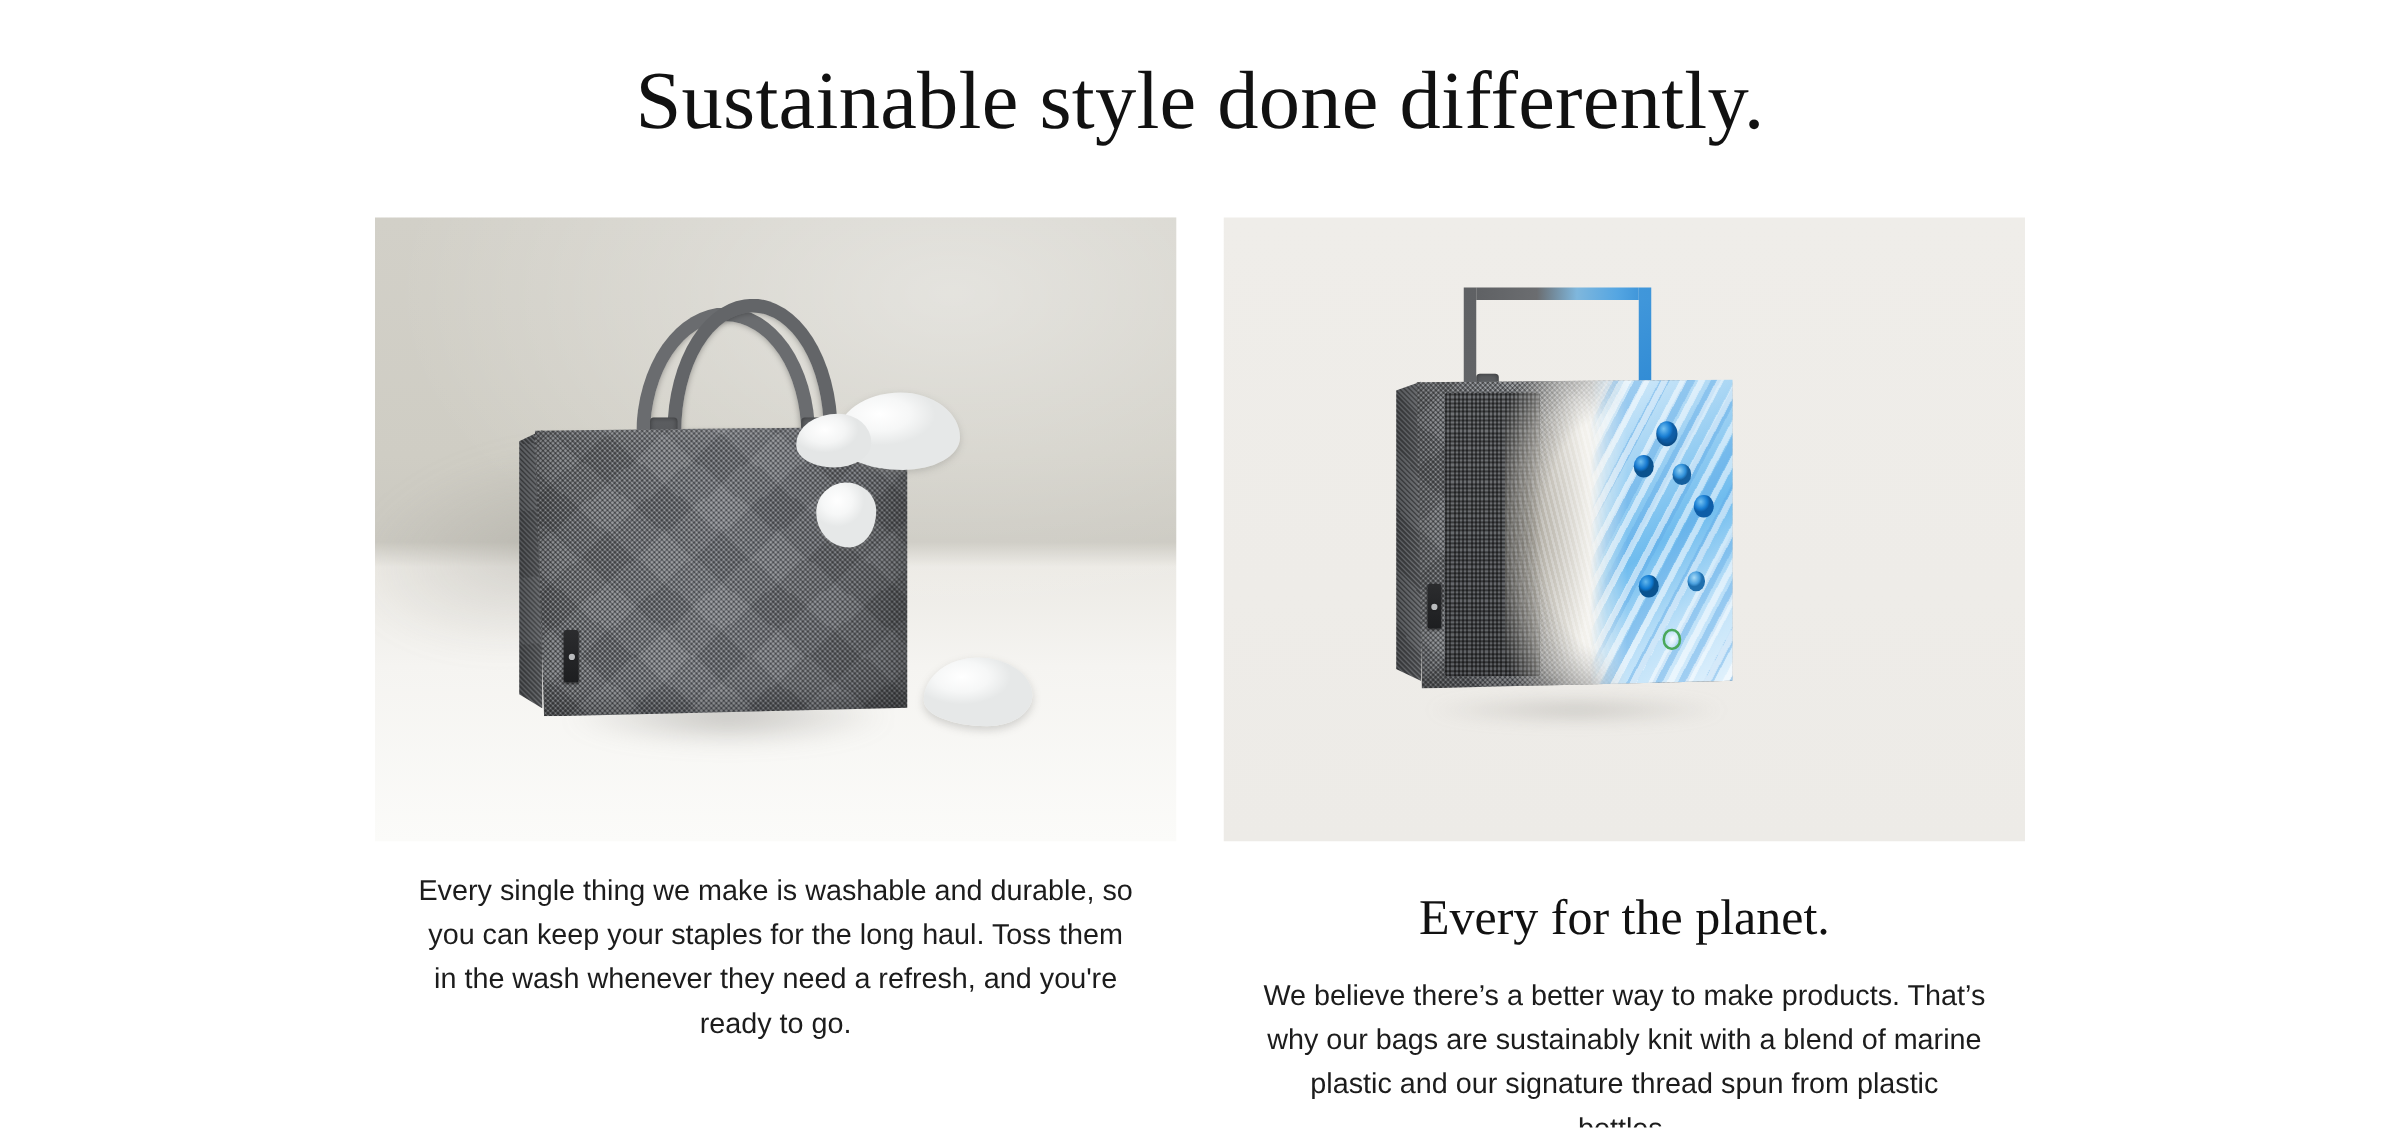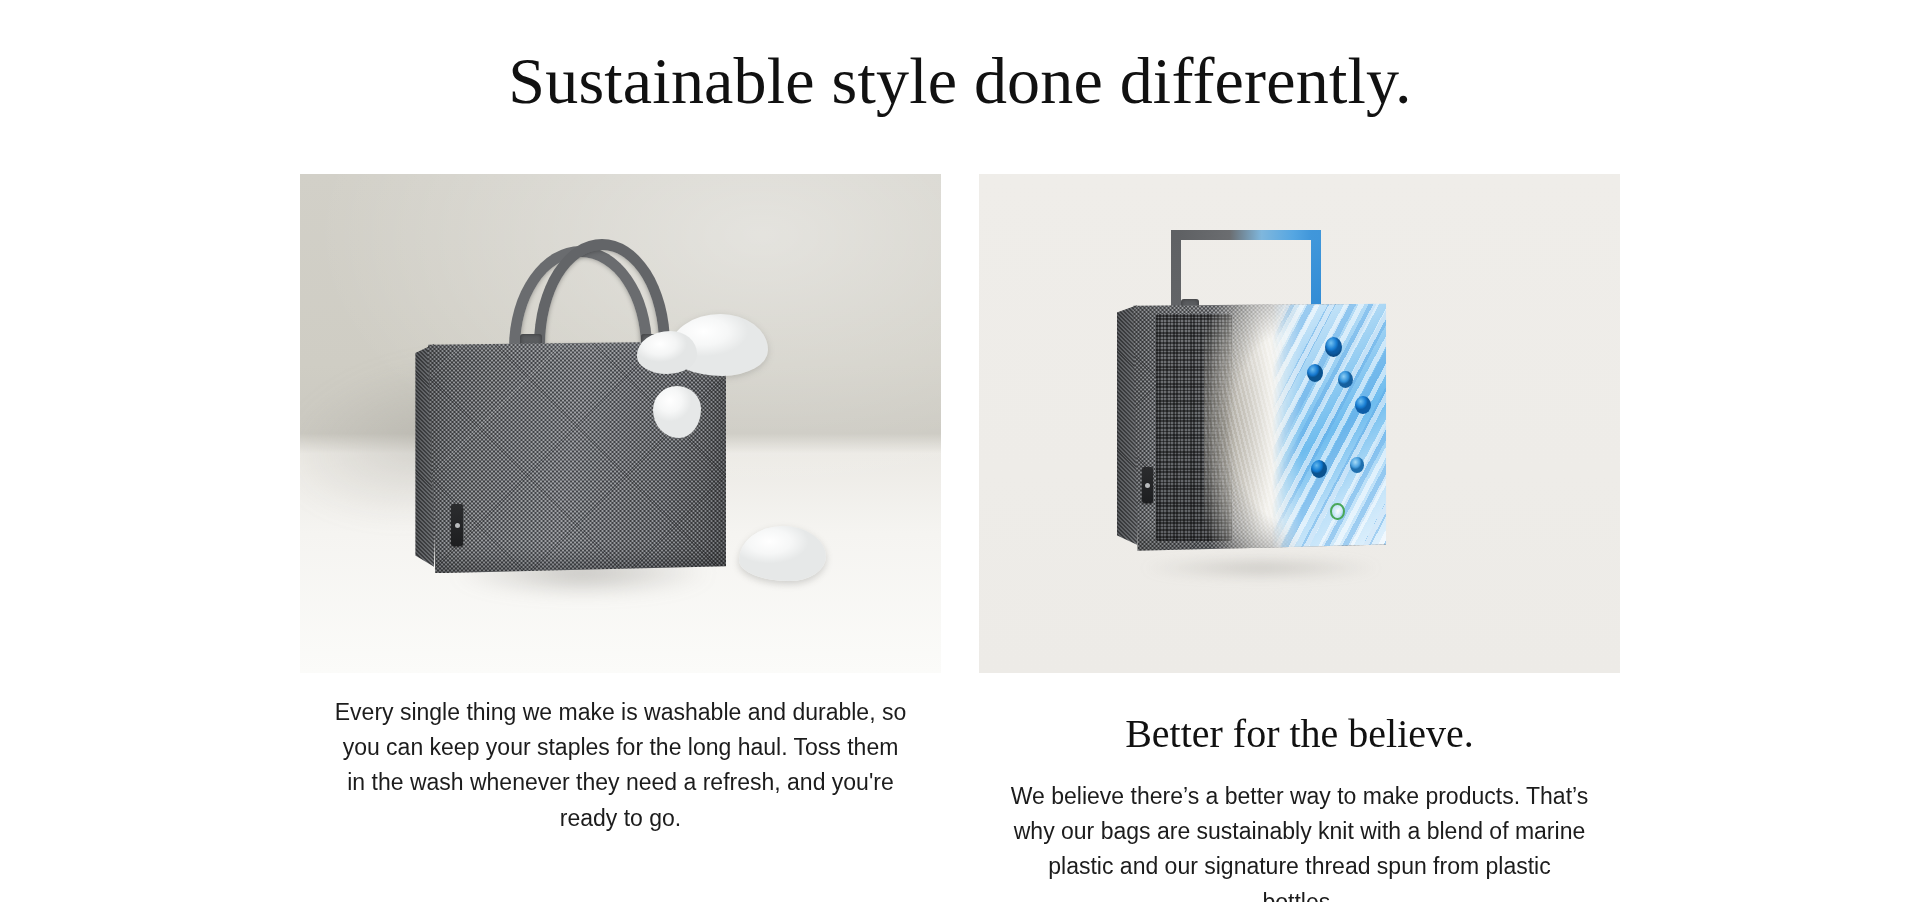--- a/index.html
+++ b/index.html
@@ -325,19 +325,19 @@
               <div class="cap cap-d"></div>
               <div class="cap cap-e"></div>
               <div class="cap cap-f"></div>
               <div class="ring-green"></div>
             </div>
           </div>
           <div class="tote-tag" style="left:9.5%;top:66%;height:36px;width:11px;"></div>
         </div>
       </div>
 
-      <h3 class="card-title">Better for the believe.</h3>
+      <h3 class="card-title">Every for the planet.</h3>
 
       <p class="card-body">We believe there’s a better way to make products. That’s why our bags are sustainably knit with a blend of marine plastic and our signature thread spun from plastic bottles.</p>
     </div>
 
   </div>
 </div>
 
 </body></html>

